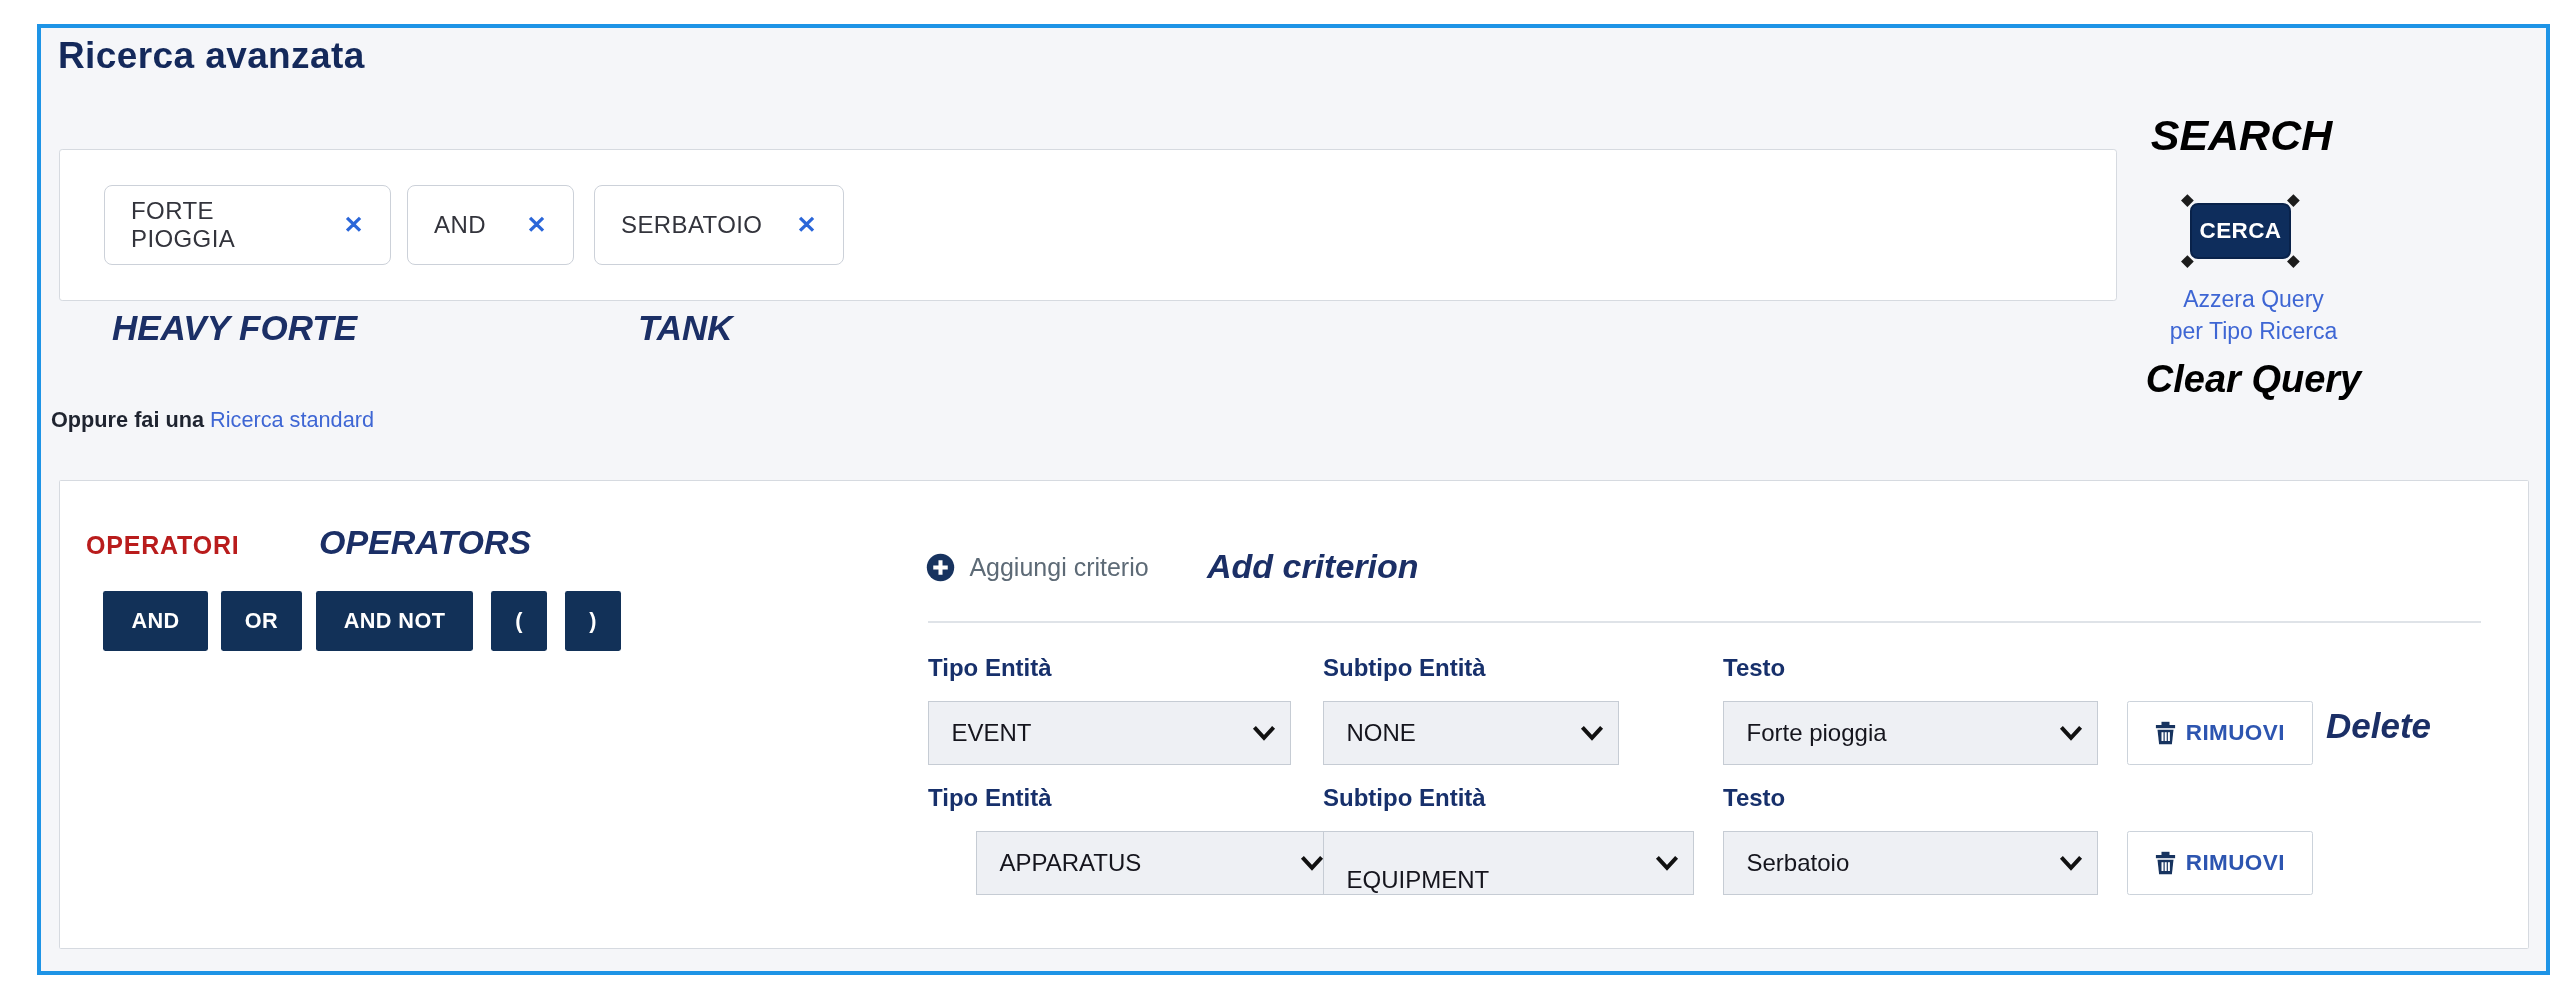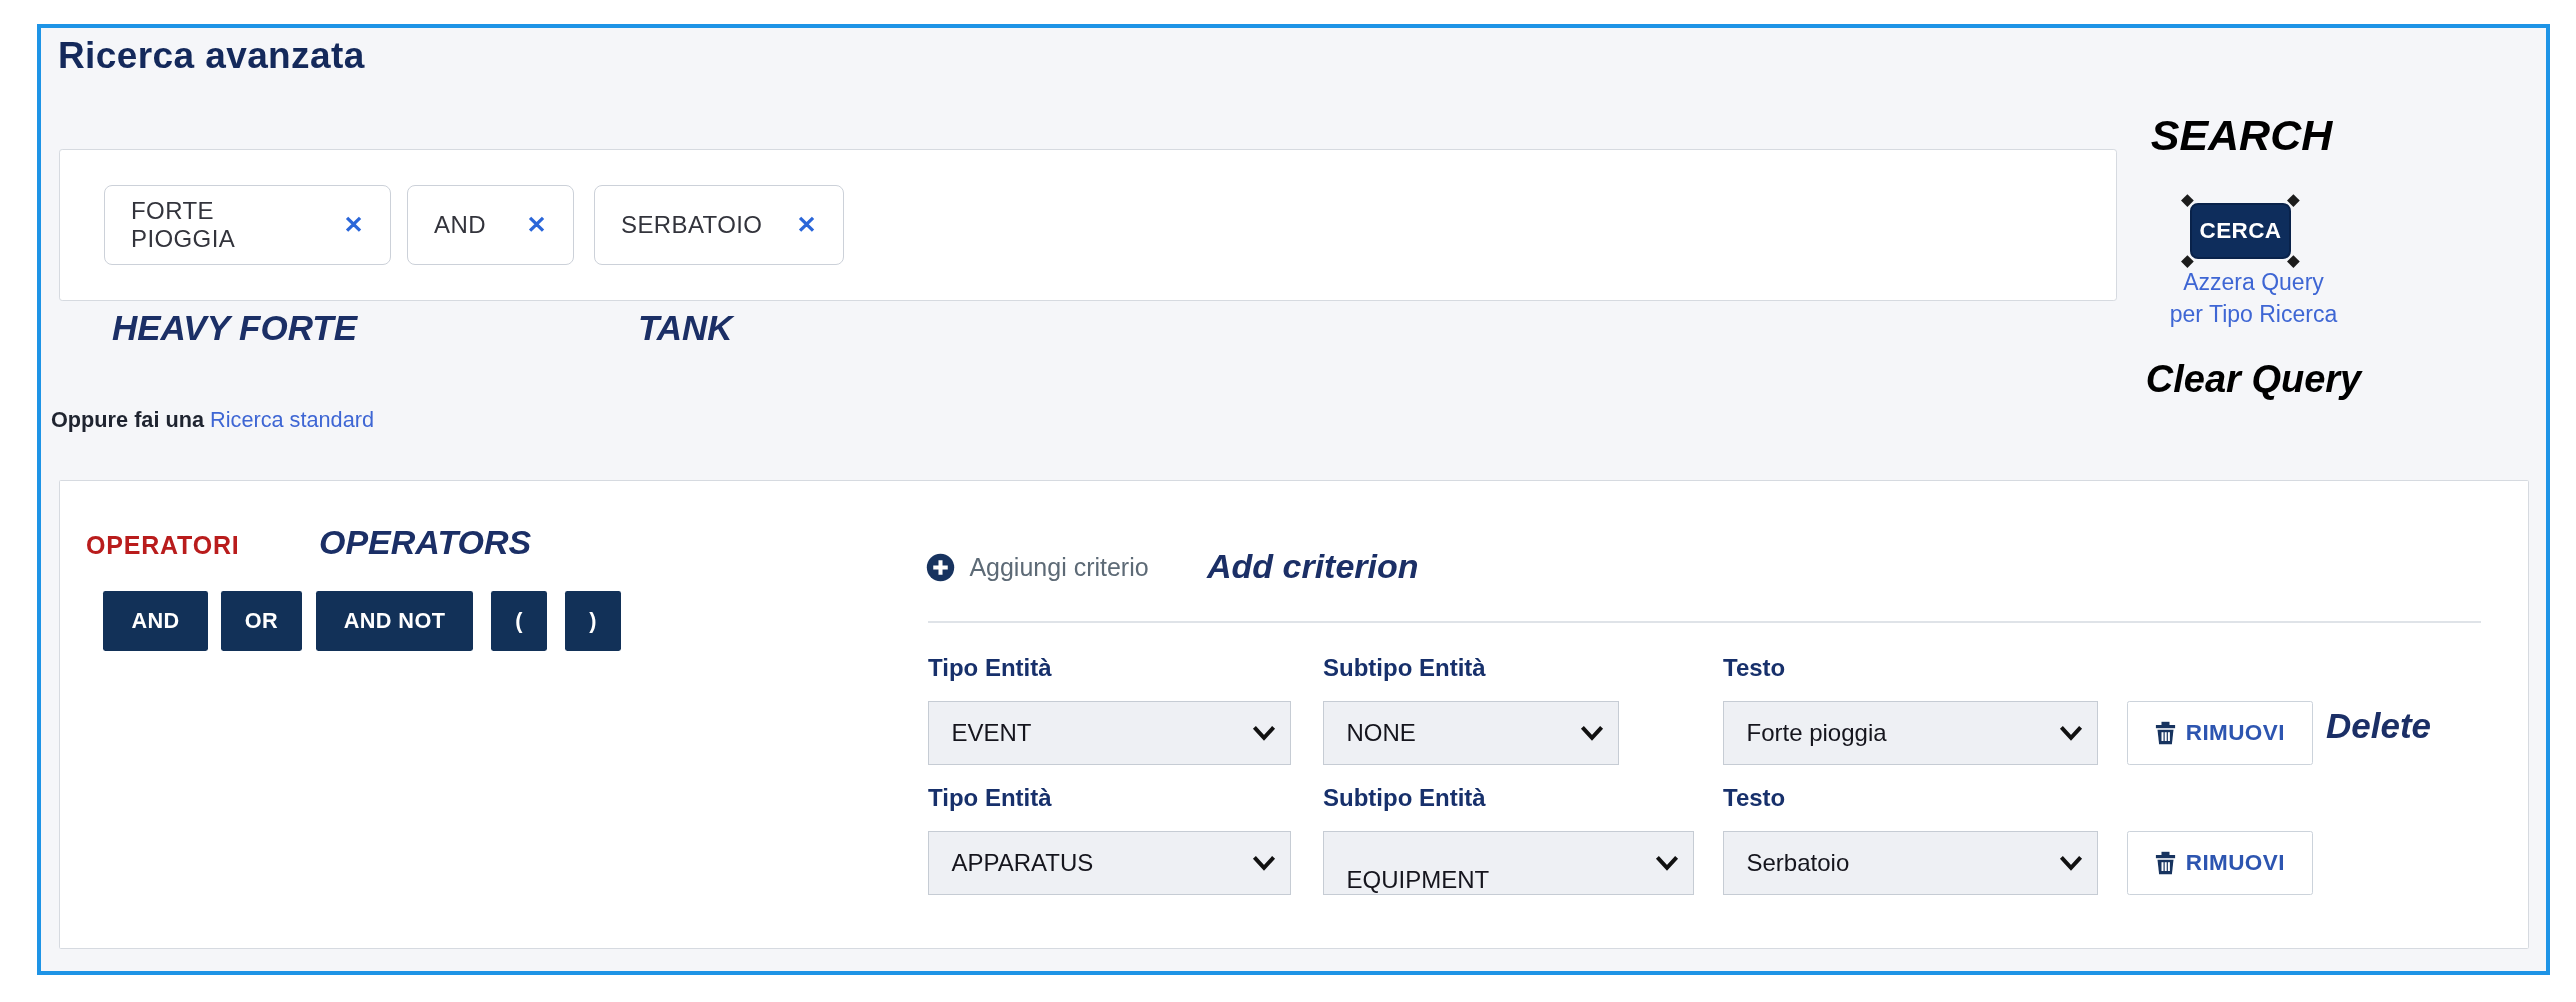--- a/index.html
+++ b/index.html
@@ -29,21 +29,21 @@
   .oppure a { color:#3e66d4; font-weight:400; text-decoration:none; cursor:pointer; }
 
   .search-annot { left:2125px; top:111px; width:233px; text-align:center; font-size:43px; }
   .cerca-wrap { left:2190px; top:184px; width:101px; height:56px;margin-top:19px; }
   .cerca-btn { width:100%; height:100%; background:#0e2d5c; border:2.4px solid #09224a; border-radius:8px;
                color:#ffffff; font-weight:bold; font-size:22.5px; font-family:"Liberation Sans",sans-serif;
                letter-spacing:0.4px; cursor:pointer; }
   .handle { position:absolute; width:8.8px; height:8.8px; background:#1c1c1c; transform:rotate(45deg); }
   .handle.tl { left:-7.2px; top:-7.2px; } .handle.tr { right:-7.2px; top:-7.2px; }
   .handle.bl { left:-7.2px; bottom:-7.2px; } .handle.br { right:-7.2px; bottom:-7.2px; }
-  .azzera { left:2133px; top:266px; width:241px; text-align:center; font-size:23px; line-height:32px;
+  .azzera { left:2133px; top:283px; width:241px; text-align:center; font-size:23px; line-height:32px;
             color:#3e66d4; cursor:pointer; }
   .clear-annot { left:2133px; top:358px; width:241px; text-align:center; font-size:38px; }
 
   .panel2 { left:59px; top:480px; width:2470px; height:469px; background:#ffffff;
             border:1.6px solid #d6dae0; border-radius:1.6px; }
 
   .operatori-label { left:86px; top:531px; font-size:25px; font-weight:600; color:#b91c1c; letter-spacing:0.8px; }
   .operators-annot { left:319px; top:523px; font-size:34px; }
   .opbtn { position:absolute; top:591px; height:60px; background:#123158; color:#ffffff; border:none;
            border-radius:2.4px; font-weight:bold; font-size:21.7px; font-family:"Liberation Sans",sans-serif;
@@ -170,21 +170,21 @@
       <rect x="16" y="14" width="2.5" height="11" fill="#ffffff"></rect>
     </svg>
     <span>RIMUOVI</span>
   </div>
   <div class="abs annot delete-annot">Delete</div>
 
   <div class="field-label" style="left:928px; top:784px;">Tipo Entità</div>
   <div class="field-label" style="left:1323px; top:784px;">Subtipo Entità</div>
   <div class="field-label" style="left:1723px; top:784px;">Testo</div>
 
-  <div class="select" style="left:928px; top:831px; width:363px;">
+  <div class="select" style="left:976px; top:831px; width:363px;">
     <span>APPARATUS</span>
     <svg class="chev" width="24" height="16" viewBox="0 0 30 20">
         <polyline points="3,3 15,16 27,3" fill="none" stroke="#111111" stroke-width="5"></polyline>
       </svg>
   </div>
   <div class="select" style="left:1323px; top:831px; width:371px;align-items:flex-end;">
     <span>EQUIPMENT</span>
     <svg class="chev" width="24" height="16" viewBox="0 0 30 20">
         <polyline points="3,3 15,16 27,3" fill="none" stroke="#111111" stroke-width="5"></polyline>
       </svg>

